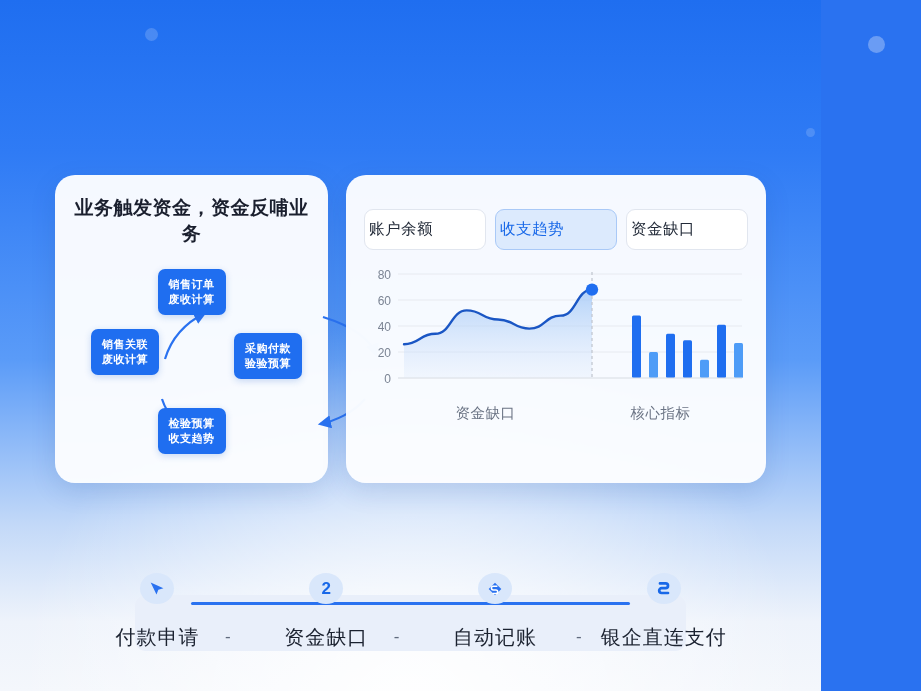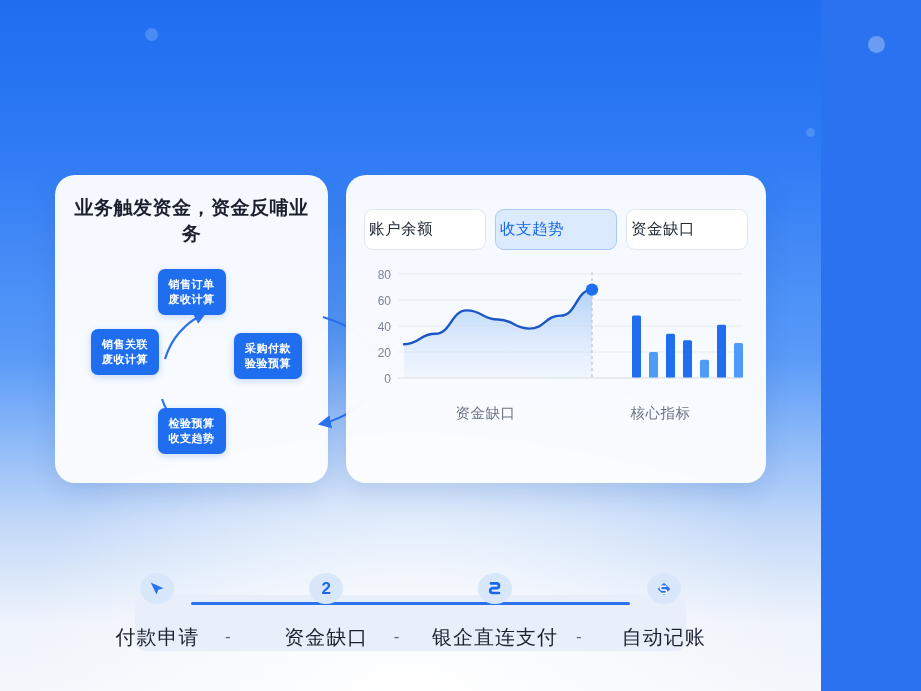--- a/index.html
+++ b/index.html
@@ -221,36 +221,36 @@
           <div class="step-label">付款申请</div>
         </div>
 
         <div class="step">
           <div class="step-icon">2</div>
           <div class="step-label">资金缺口</div>
         </div>
 
         <div class="step">
           <div class="step-icon">
-            <svg width="16" height="16" viewBox="0 0 20 20">
-                <path d="M5 3 h7 a3 3 0 0 1 0 6 h-5 a3 3 0 0 0 0 6 h8" fill="none" stroke="#1868e8" stroke-width="3.4" stroke-linecap="round"></path>
-              </svg>
-          </div>
-          <div class="step-label">银企直连支付</div>
-        </div>
-
-        <div class="step">
-          <div class="step-icon">
             <svg width="18" height="18" viewBox="0 0 20 20">
                 <path d="M3 10 L10 3 L17 10 L10 17 Z" fill="#2a72f0"></path>
                 <path d="M12 7 h-4 a2 2 0 0 0 0 4 h3 a2 2 0 0 1 0 4 h-3" fill="none" stroke="#fff" stroke-width="1.7" stroke-linecap="round"></path>
               </svg>
           </div>
           <div class="step-label">自动记账</div>
         </div>
+
+        <div class="step">
+          <div class="step-icon">
+            <svg width="16" height="16" viewBox="0 0 20 20">
+                <path d="M5 3 h7 a3 3 0 0 1 0 6 h-5 a3 3 0 0 0 0 6 h8" fill="none" stroke="#1868e8" stroke-width="3.4" stroke-linecap="round"></path>
+              </svg>
+          </div>
+          <div class="step-label">银企直连支付</div>
+        </div>
       </div>
 
       <div class="dash" style="left:22.5%;">-</div>
       <div class="dash" style="left:47.5%;">-</div>
       <div class="dash" style="left:74.5%;">-</div>
     </div>
   </div>
 </div>
 
 </body></html>

